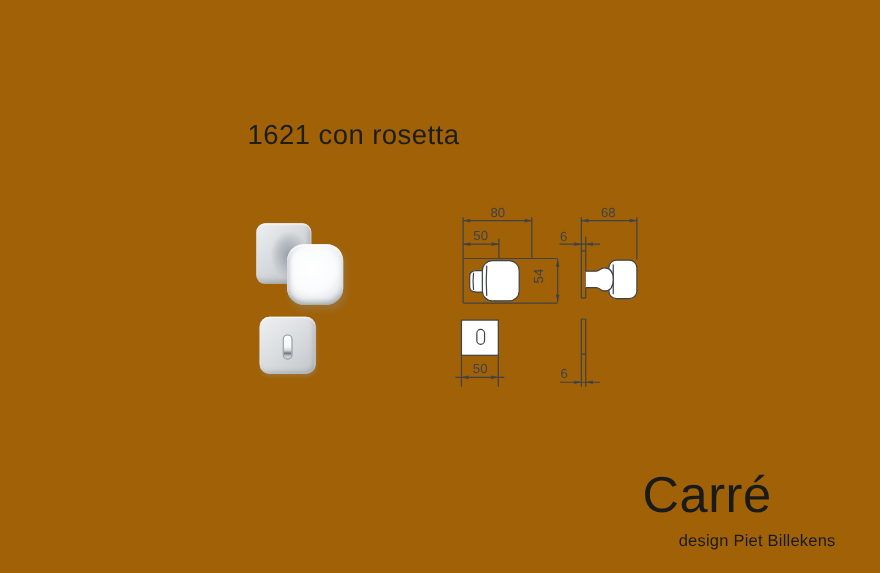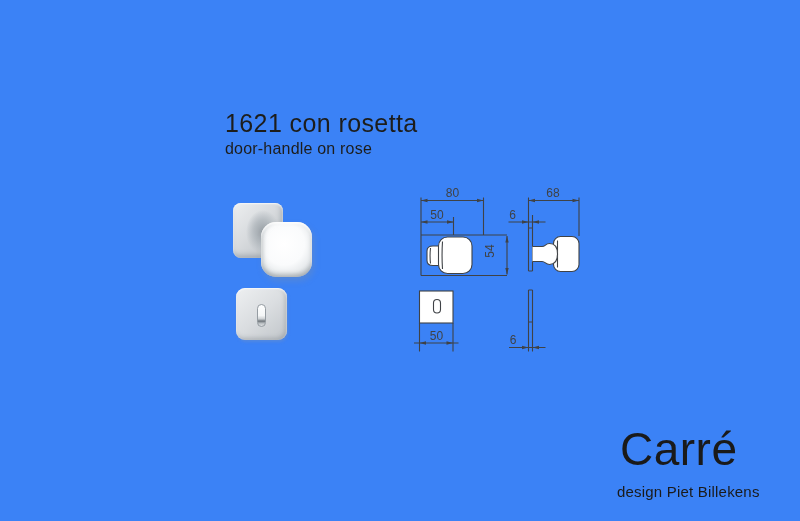--- a/index.html
+++ b/index.html
@@ -1,17 +1,17 @@
 <!DOCTYPE html>
 <html><head>
 <meta charset="utf-8">
 <style>
   html,body{margin:0;padding:0;background:#fff;}
   .page{
-    position:relative;width:800px;height:521px;background:#3b82f6;
+    position:relative;width:800px;height:521px;background:#a16207;
     font-family:"Liberation Sans", sans-serif;color:#1d1d1b;overflow:hidden;
   }
   
   .product-header{position:absolute;left:225px;top:110px;}
   .product-title{font-size:25px;font-weight:400;letter-spacing:.4px;margin:0;line-height:1.1;color:#1d1d1b;}
   .product-subtitle{font-size:16px;margin-top:2px;letter-spacing:.2px;color:#1d1d1b;}
   
   .photo{position:absolute;left:0;top:0;width:0;height:0;}
   .knob-rose{
     position:absolute;left:233px;top:203px;width:50px;height:55px;border-radius:8px;
@@ -39,31 +39,30 @@
     border:1px solid #959ca2;box-sizing:border-box;
     background:linear-gradient(180deg,#fdfefe 0%,#f4f6f7 50%,#cdd1d4 66%,#6e757b 77%,#b9bec2 87%,#dfe2e4 100%);
   }
   
   .drawings{position:absolute;left:400px;top:180px;width:215px;height:190px;}
   .drawings .dline{stroke:#3f4246;stroke-width:1.1;fill:none;}
   .drawings .dfill{stroke:#3f4246;stroke-width:1.1;fill:#ffffff;}
   .drawings .arrow{fill:#3f4246;stroke:none;}
   .drawings text{stroke:none;fill:#3f4246;font-family:"Liberation Sans",sans-serif;font-size:12px;}
   
-  .brand-logo{position:absolute;left:620px;top:426px;font-size:46px;font-weight:400;letter-spacing:.5px;line-height:1;color:#1a1a1a;}
+  .brand-logo{position:absolute;left:584px;top:426px;font-size:46px;font-weight:400;letter-spacing:.5px;line-height:1;color:#1a1a1a;}
   .brand-designer{position:absolute;left:617px;top:483px;font-size:15px;letter-spacing:.2px;color:#1a1a1a;text-align:center;}
 </style>
 </head>
 <body>
 
 <div class="page">
 
   <header class="product-header">
     <h1 class="product-title">1621 con rosetta</h1>
-    <div class="product-subtitle">door-handle on rose</div>
   </header>
 
   <div class="photo">
     <div class="knob-rose"></div>
     <div class="knob-neck"></div>
     <div class="knob-face"></div>
     <div class="key-rose"></div>
     <div class="keyhole"></div>
   </div>
 

